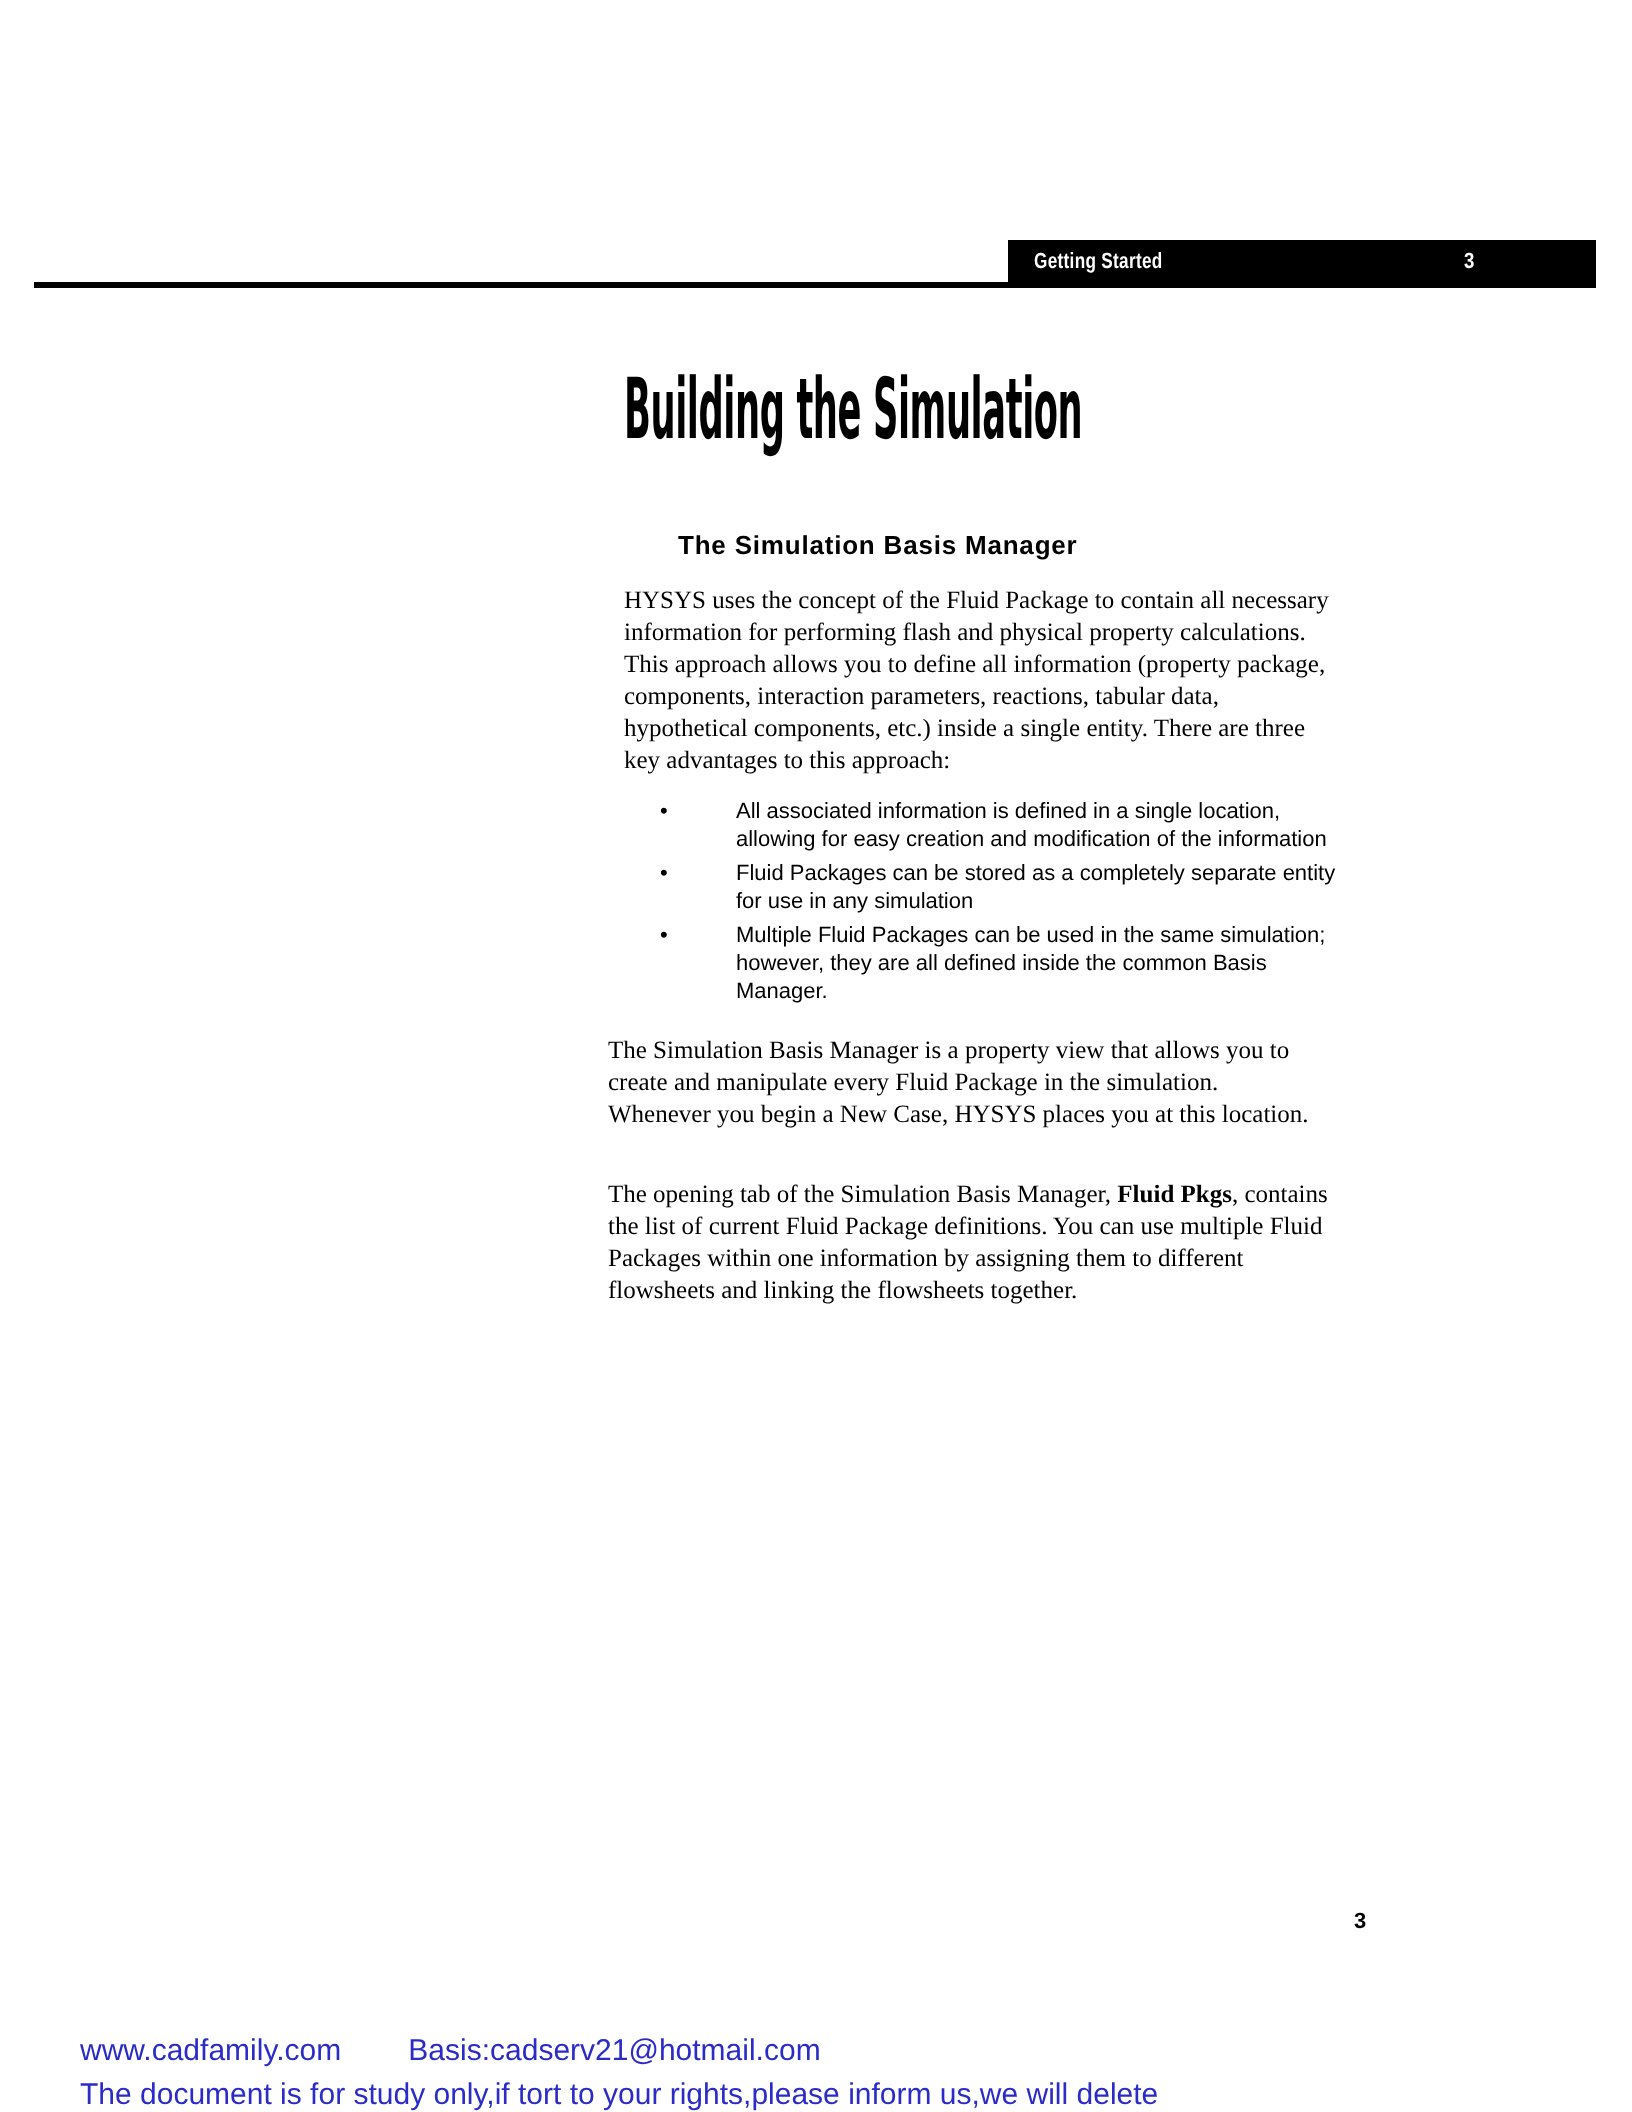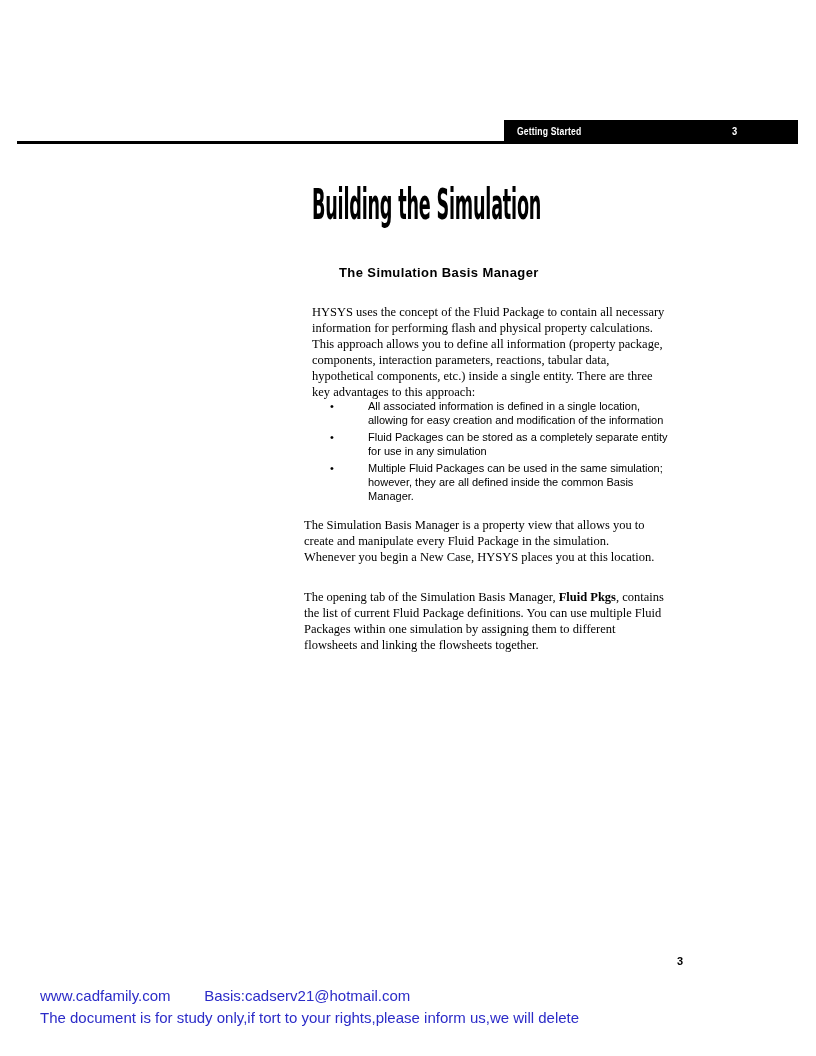--- a/index.html
+++ b/index.html
@@ -53,21 +53,21 @@
     margin: 11px;
     font-size: 13px; font-weight: bold; letter-spacing: 0.4px;
     white-space: nowrap;
   }
 
   .para {
     font-family: "Liberation Serif", serif;
     font-size: 12.5px; line-height: 16px;
   }
   .preline { white-space: pre-line; }
-  .para1 { position: absolute; left: 312px; top: 304px; width: 440px; }
+  .para1 { position: absolute; left: 312px; top: 292px; width: 440px; }
   .para2 { position: absolute; left: 304px; top: 517px; width: 440px; }
   .para2 .b { font-weight: bold; }
   .boldline { white-space: nowrap; margin-top: 24px; }
 
   .bullets {
     position: absolute; left: 330px; top: 399px;
     margin: 0; padding: 0; list-style: none;
     width: 380px;
   }
   .bullet-item {
@@ -83,21 +83,21 @@
     position: absolute; left: 677px; top: 955px;
     font-size: 11px; font-weight: bold;
   }
 
   .watermark {
     position: absolute; left: 40px; top: 987px;
     color: #2b2bc8;
     font-size: 15px; line-height: 17px;
     white-space: nowrap;
   }
-  .wm-line1 .wm-site { display: inline-block; min-width: 160px; }
+  .wm-line1 .wm-site { display: inline-block; min-width: 160px; margin-top: 30px; }
   .wm-line2 { margin-top: 5px; }
 </style>
 </head>
 <body>
 
 <div class="page">
 
   <div class="header-bar">
     <span class="header-section">Getting Started</span>
     <span class="header-page">3</span>
@@ -133,21 +133,21 @@
 Manager.</span>
     </li>
   </ul>
 
   <div class="para para2">
     <div class="preline">The Simulation Basis Manager is a property view that allows you to
 create and manipulate every Fluid Package in the simulation.
 Whenever you begin a New Case, HYSYS places you at this location.</div>
     <div class="boldline"><span>The opening tab of the Simulation Basis Manager, </span><span class="b">Fluid Pkgs</span><span>, contains</span></div>
     <div class="preline">the list of current Fluid Package definitions. You can use multiple Fluid
-Packages within one simulation by assigning them to different
+Packages within one information by assigning them to different
 flowsheets and linking the flowsheets together.</div>
   </div>
 
   <div class="page-number-bottom">3</div>
 
   <div class="watermark">
     <div class="wm-line1">
       <span class="wm-site">www.cadfamily.com</span>
       <span class="wm-email">Basis:cadserv21@hotmail.com</span>
     </div>

